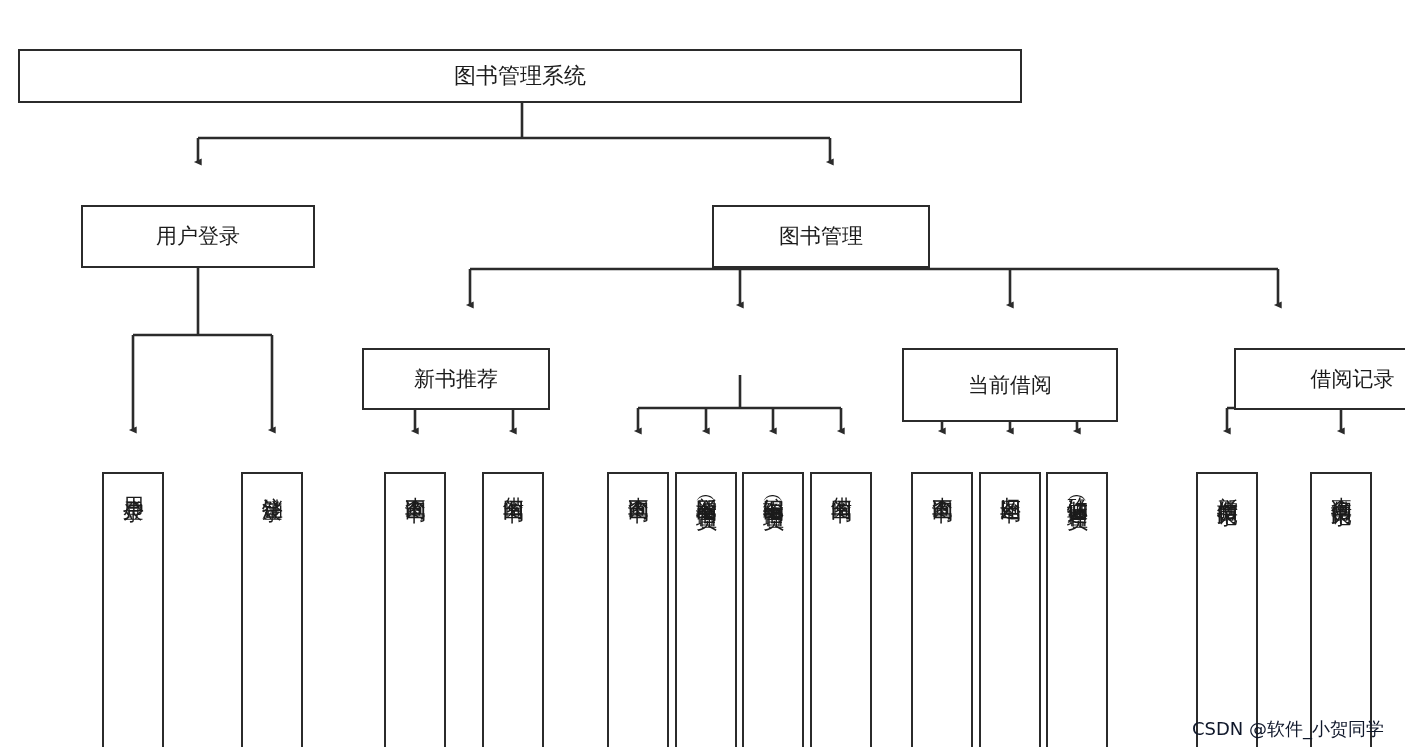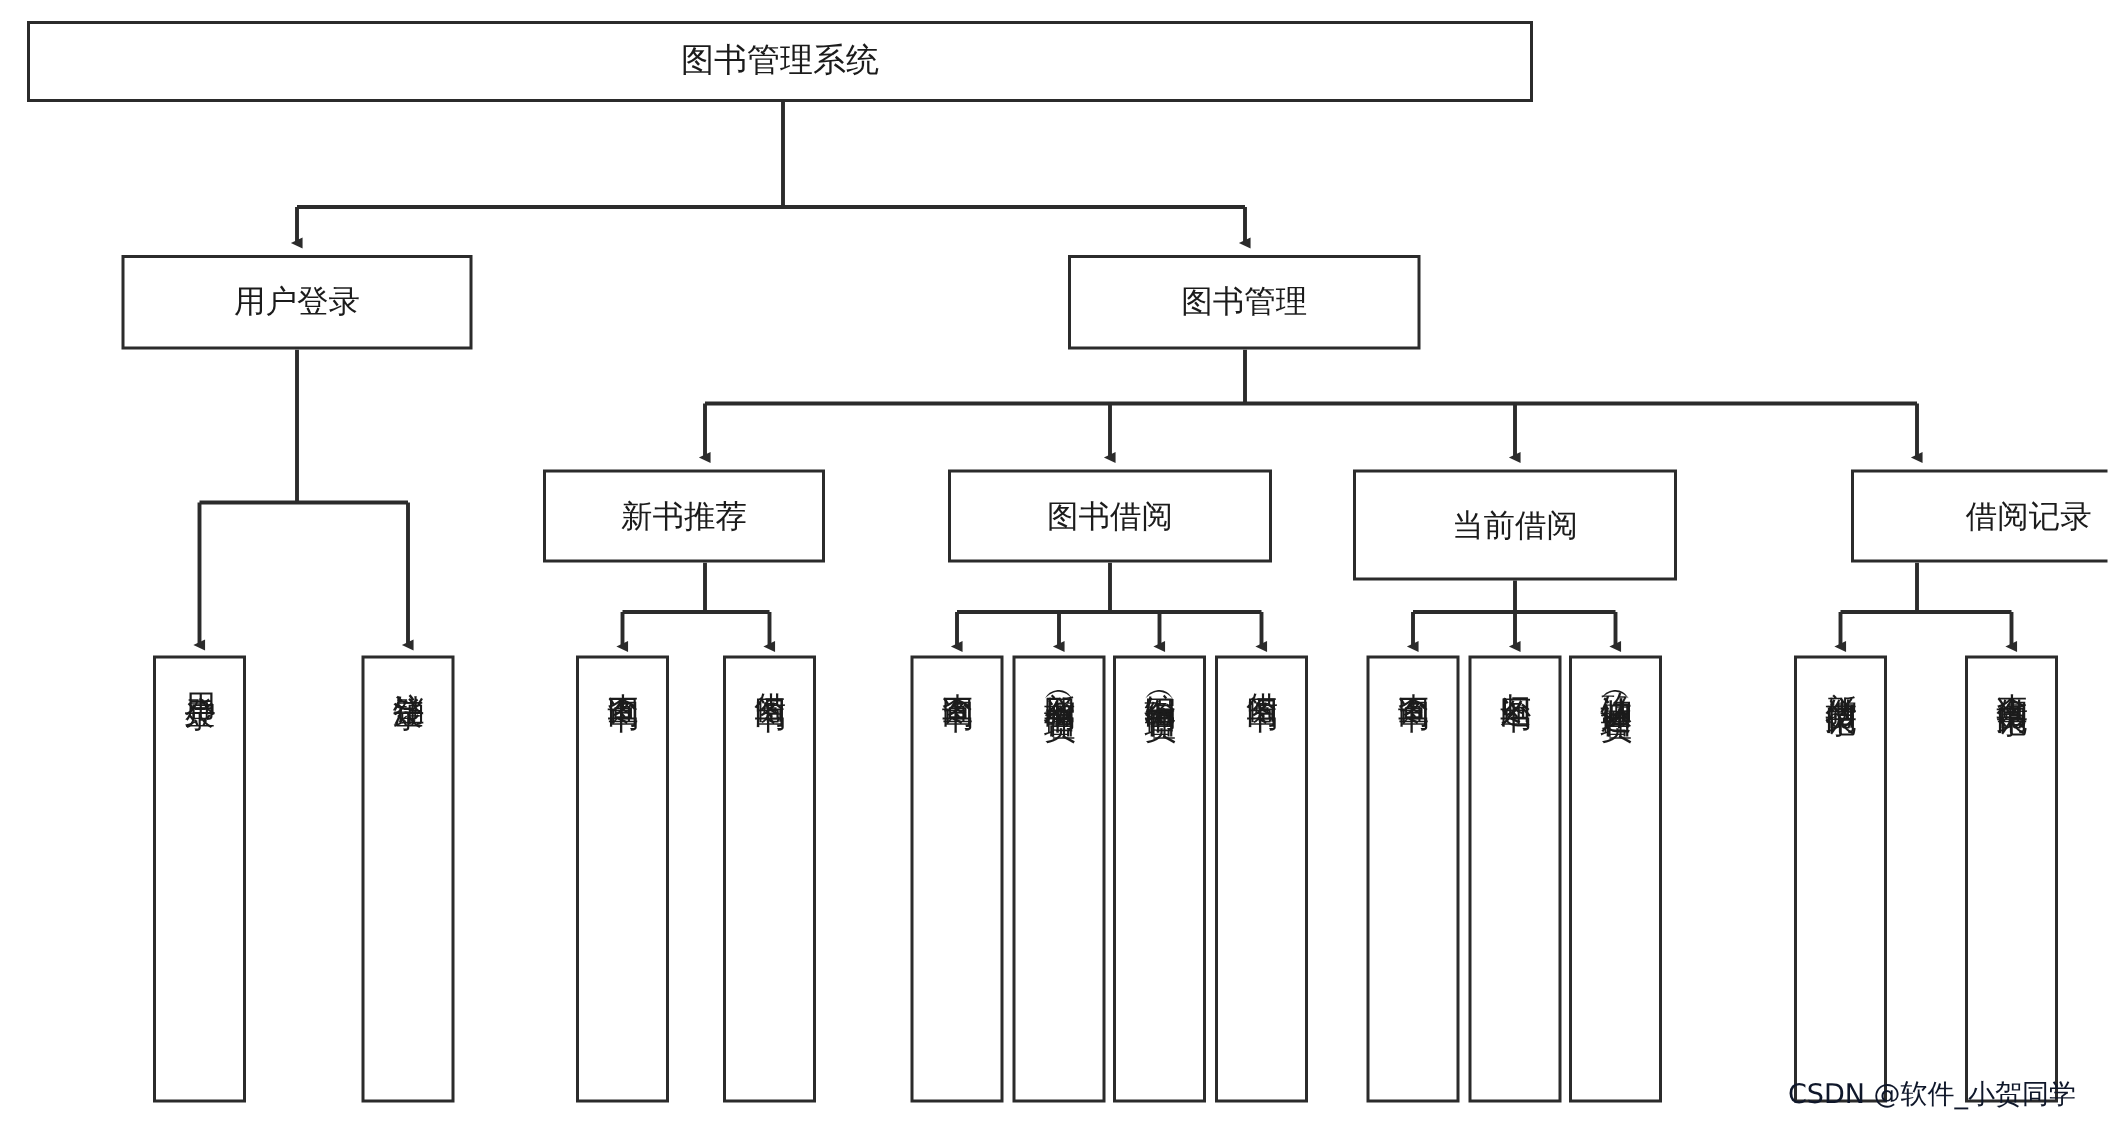--- a/index.html
+++ b/index.html
@@ -29,20 +29,21 @@
   }
   .node {
     position: absolute;
     box-sizing: border-box;
     background: #ffffff;
     border: 2px solid #2b2b2b;
     display: flex;
     align-items: center;
     justify-content: center;
     color: #1b1b1b;
+    margin-top: 35px;
   }
   .node-label {
     display: block;
     text-align: center;
     line-height: 1.18;
     white-space: nowrap;
   }
   .node.horiz .node-label {
     font-size: 21px;
   }
@@ -125,29 +126,26 @@
     </g>
   </svg>
 
   <div class="node root horiz" style="left:18px; top:14px; width:1004px; height:54px;">
     <span class="node-label">图书管理系统</span>
   </div>
 
   <div class="node horiz" style="left:81px; top:170px; width:234px; height:63px;">
     <span class="node-label">用户登录</span>
   </div>
-  <div class="node horiz" style="left:712px; top:170px; width:235px; height:63px;">
+  <div class="node horiz" style="left:712px; top:170px; width:218px; height:63px;">
     <span class="node-label">图书管理</span>
   </div>
 
   <div class="node horiz" style="left:362px; top:313px; width:188px; height:62px;">
     <span class="node-label">新书推荐</span>
-  </div>
-  <div class="node horiz" style="left:632px; top:313px; width:216px; height:62px;">
-    <span class="node-label">图书借阅</span>
   </div>
   <div class="node horiz" style="left:902px; top:313px; width:216px; height:74px;">
     <span class="node-label">当前借阅</span>
   </div>
   <div class="node horiz" style="left:1234px; top:313px; width:237px; height:62px;">
     <span class="node-label">借阅记录</span>
   </div>
 
   <div class="node vert" style="left:102px; top:437px; width:62px; height:298px;">
     <span class="node-label">用户登录</span>

